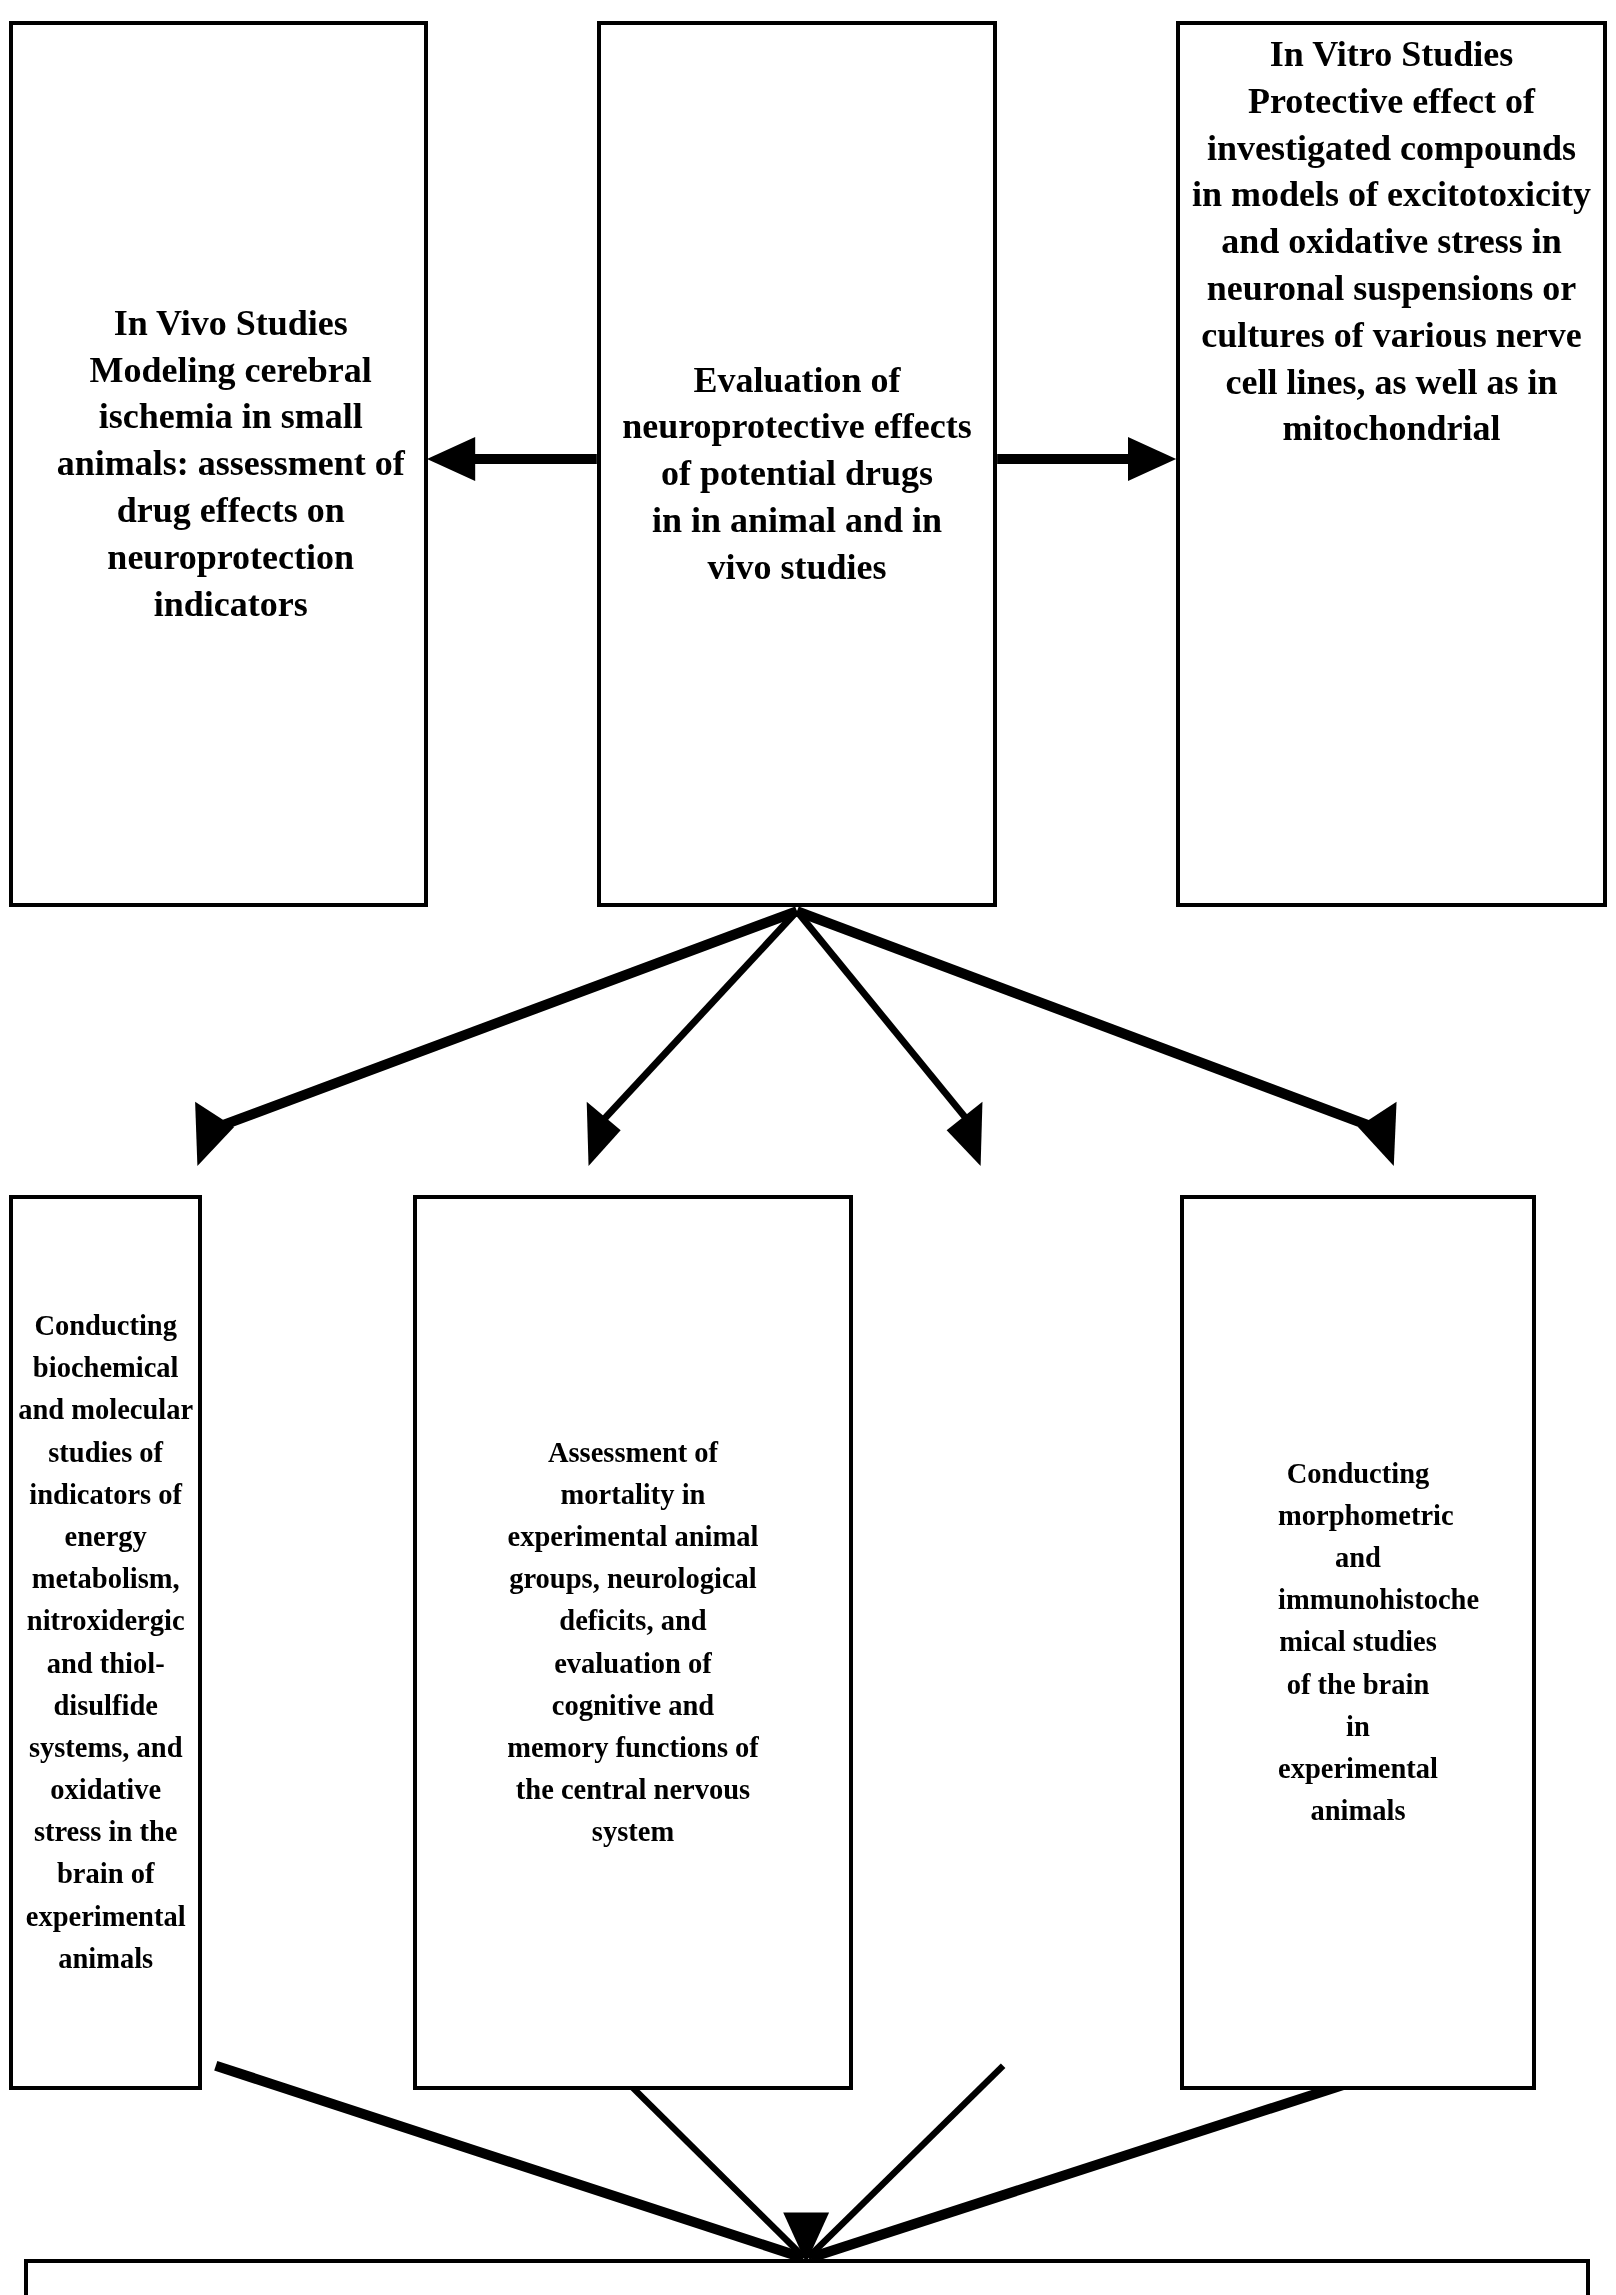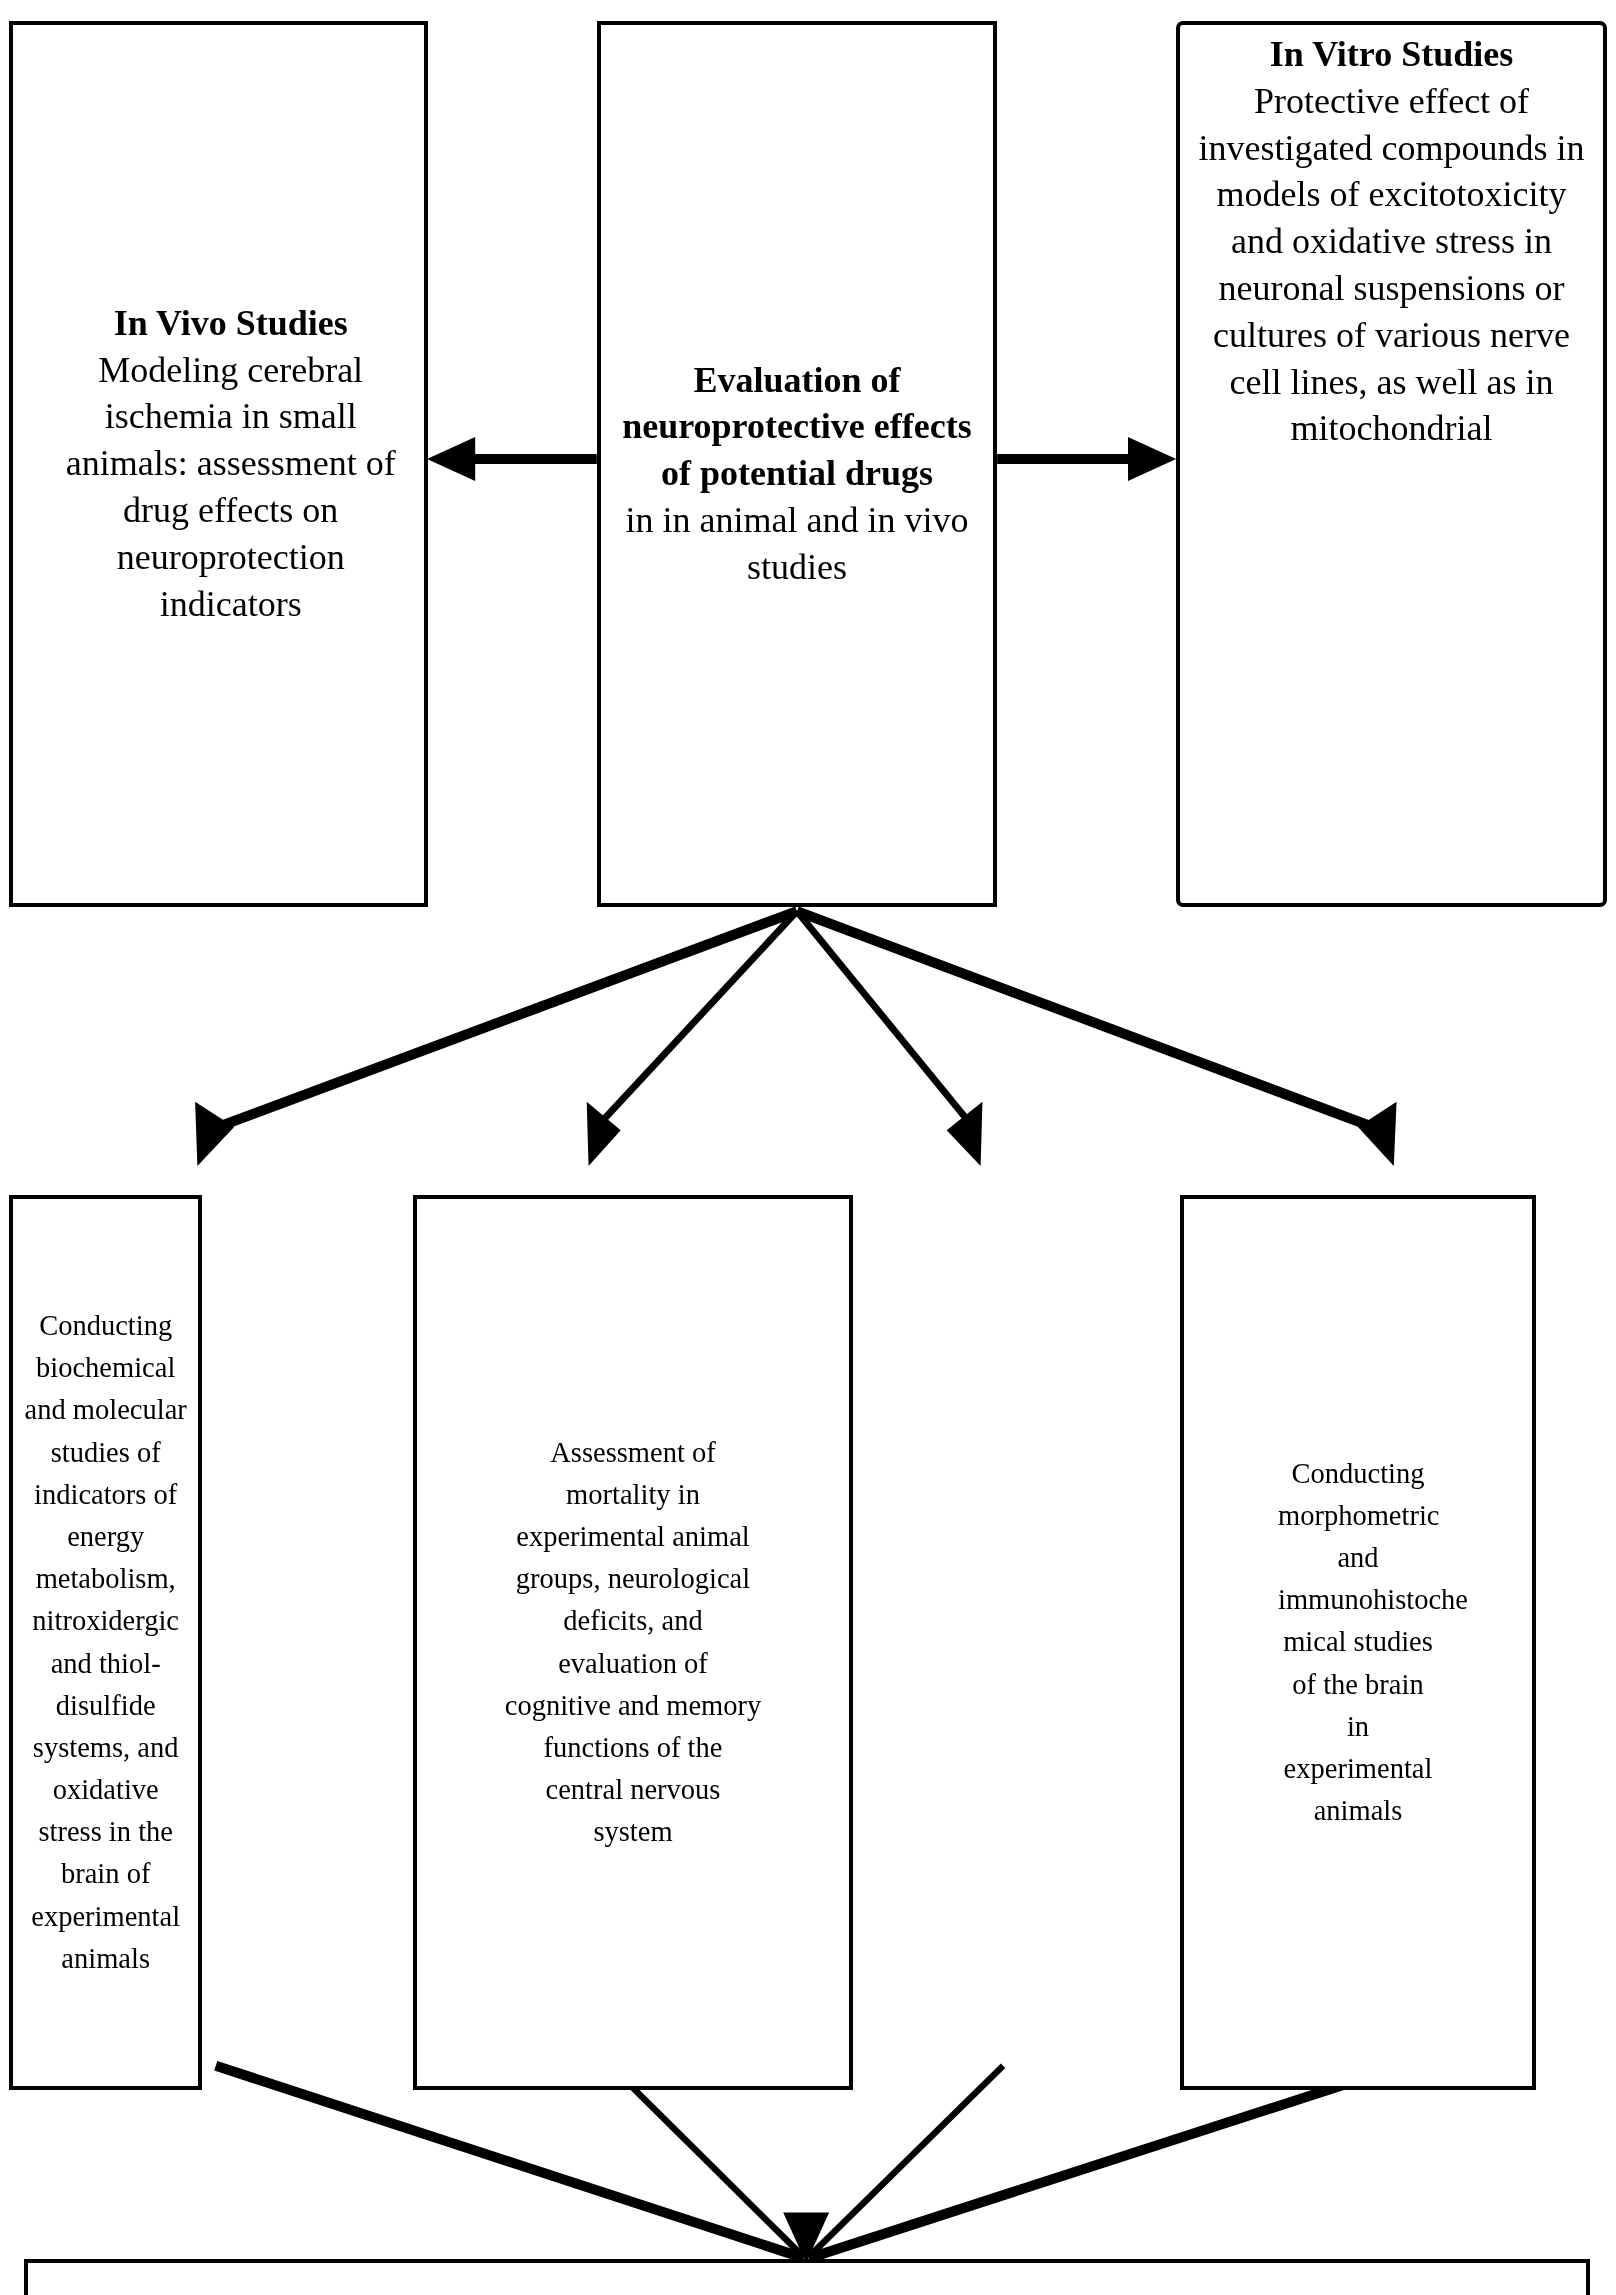--- a/index.html
+++ b/index.html
@@ -41,38 +41,37 @@
     padding:0 8.3px;
     box-sizing:border-box;
   }
 
   .node .title{
     display:block;
     font-weight:bold;
   }
   .node .body{
     display:block;
-    font-weight:normal;
+    font-weight:bold;
   }
 
   
   #node-in-vivo{
     left:9.2px; top:20.7px; width:419px; height:886px;
     font-size:36px; line-height:1.30;padding-left:24px;
   }
   #node-center{
     left:597px; top:20.7px; width:400px; height:886px;
     font-size:36px; line-height:1.30;
   }
   #node-center .inner{ padding:0 18.4px;margin-top:20px; }
   #node-in-vitro{
     left:1176px; top:20.7px; width:431px; height:886px;
     font-size:36px; line-height:1.30;
     align-items:flex-start;
-    border-radius:7px;
   }
   #node-in-vitro .inner{ padding-top:6.4px; }
 
   
   .row2{
     top:1168px; height:895px;
     font-size:28.5px; line-height:1.48;margin-top:27px;
   }
   #node-biochem{ left:9.2px;   width:193px; }
   #node-mortality{ left:413px;  width:440px; }

